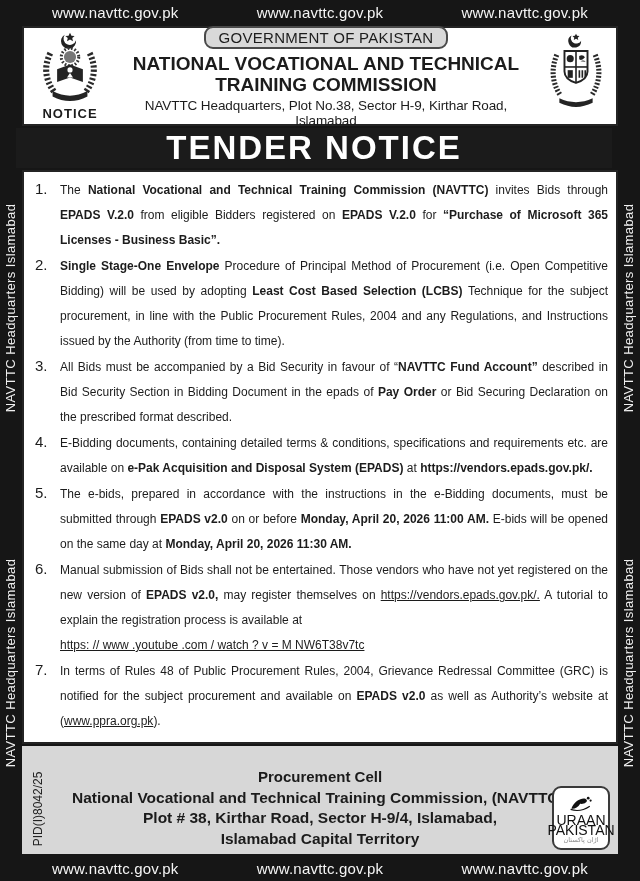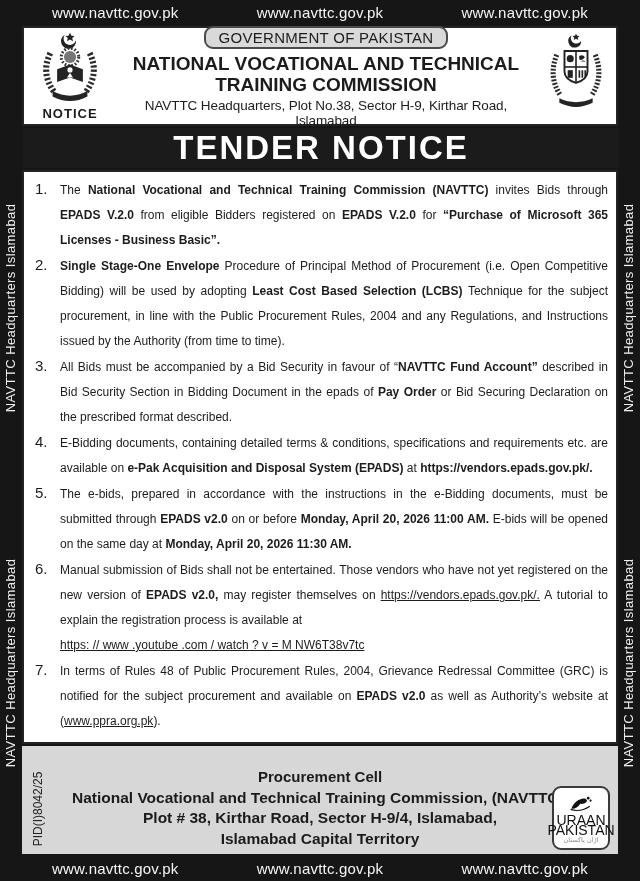--- a/index.html
+++ b/index.html
@@ -31,21 +31,21 @@
   .logo-col .logo-label { font-size:13px; font-weight:bold; letter-spacing:1px; margin-top:-2px; }
   .emblem-col { width:80px; display:flex; justify-content:center; }
   .header-center { flex:1; text-align:center; padding-top:2px; }
   .gov-badge { display:inline-block; background:#d9d9d9; border:2px solid #4a4a4a;
                border-radius:9px; padding:1px 13px; font-size:15px; font-weight:normal;
                letter-spacing:.3px; }
   .org-title { font-size:19px; font-weight:bold; line-height:21px; margin-top:4px; }
   .org-subtitle { font-size:13.5px; margin-top:3px; letter-spacing:-.1px; }
 
   
-  .tender-band { position:absolute; left:23px; top:128px; width:596px; height:40px;
+  .tender-band { position:absolute; left:16px; top:128px; width:596px; height:40px;
                  background:#1b1b1b; color:#fff; display:flex; align-items:center;
                  justify-content:center; font-size:33px; font-weight:bold; letter-spacing:2px; }
 
   
   .content-box { position:absolute; left:22px; top:170px; width:596px; height:574px;
                  background:#fff; border:2px solid #242424; padding:6px 8px 0 8px;
                  overflow:hidden; }
   .item { display:flex; margin-bottom:1px; }
   .item .num { width:24px; flex:0 0 24px; font-size:15px; line-height:21.4px;
                padding-left:3px; }

